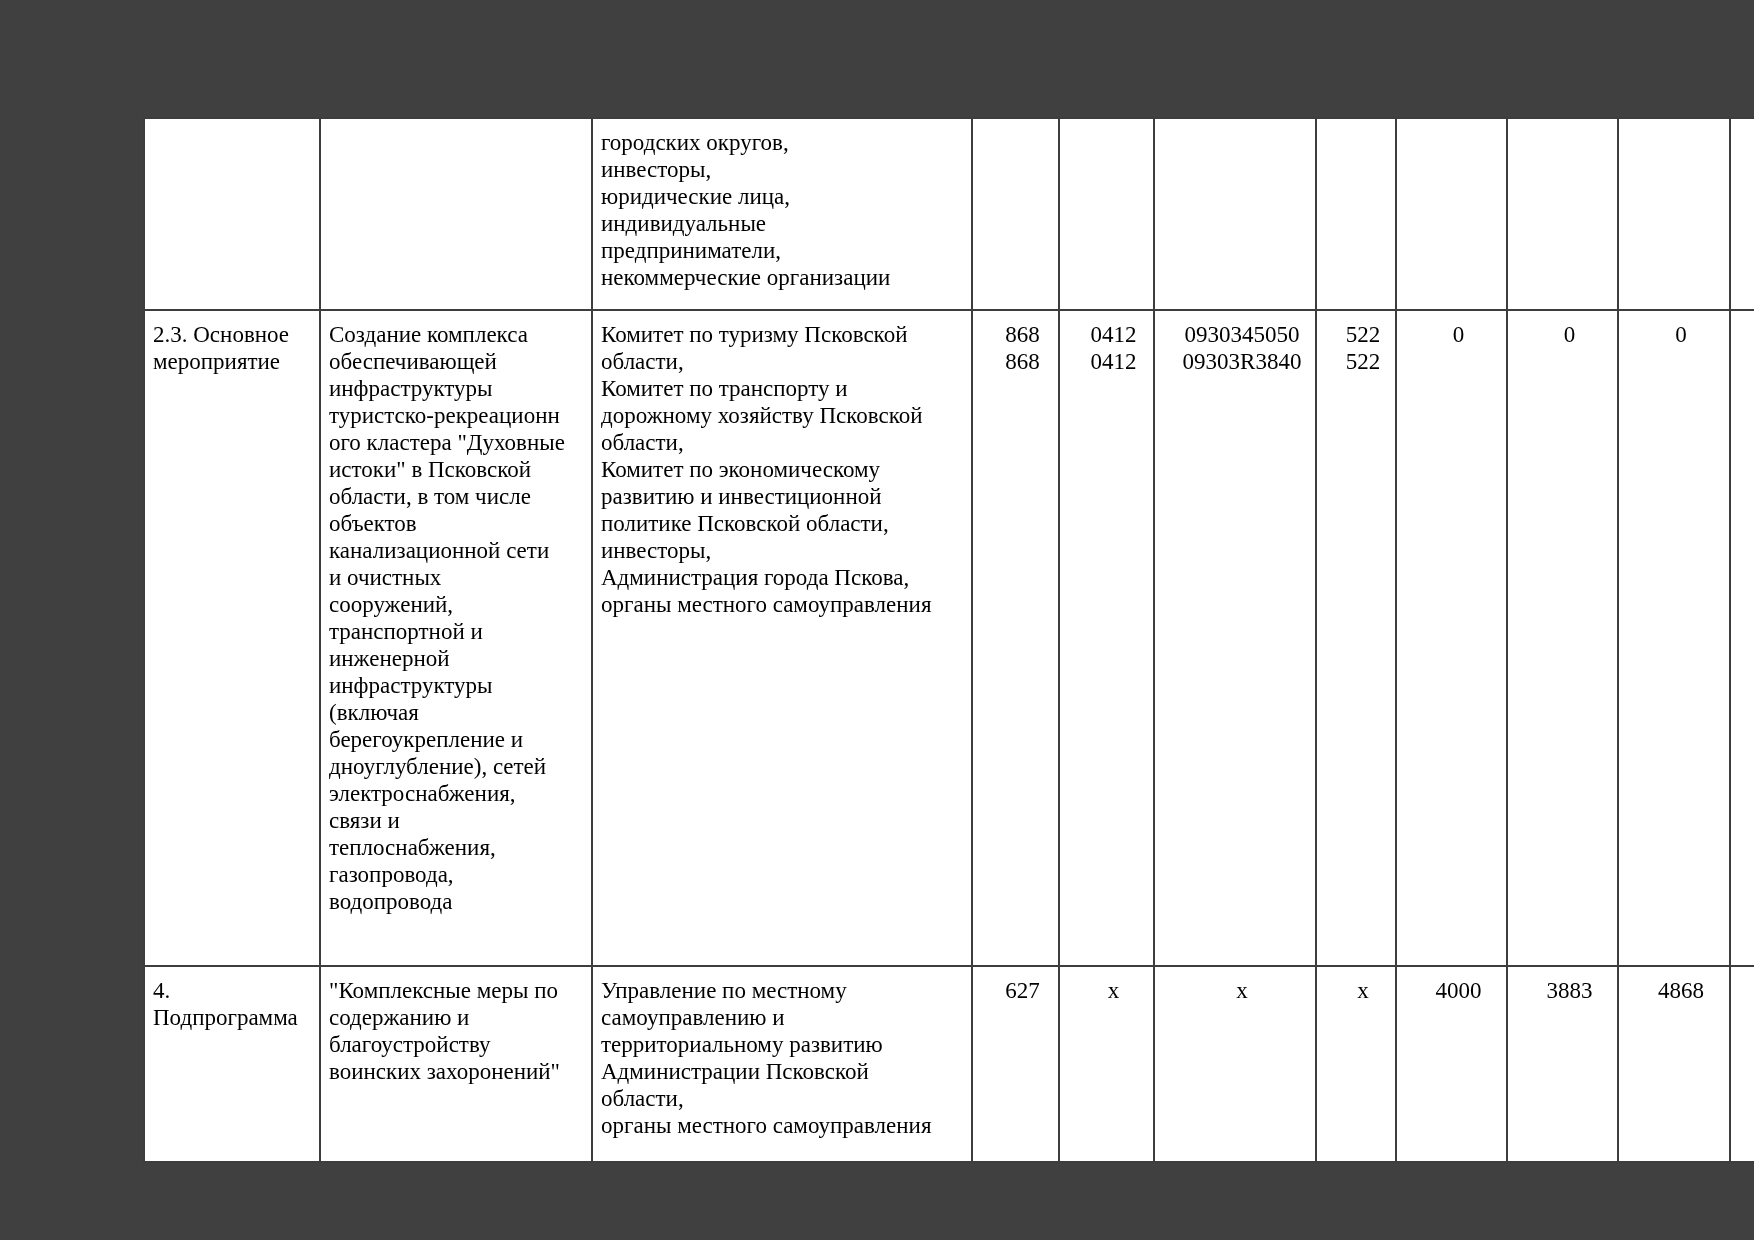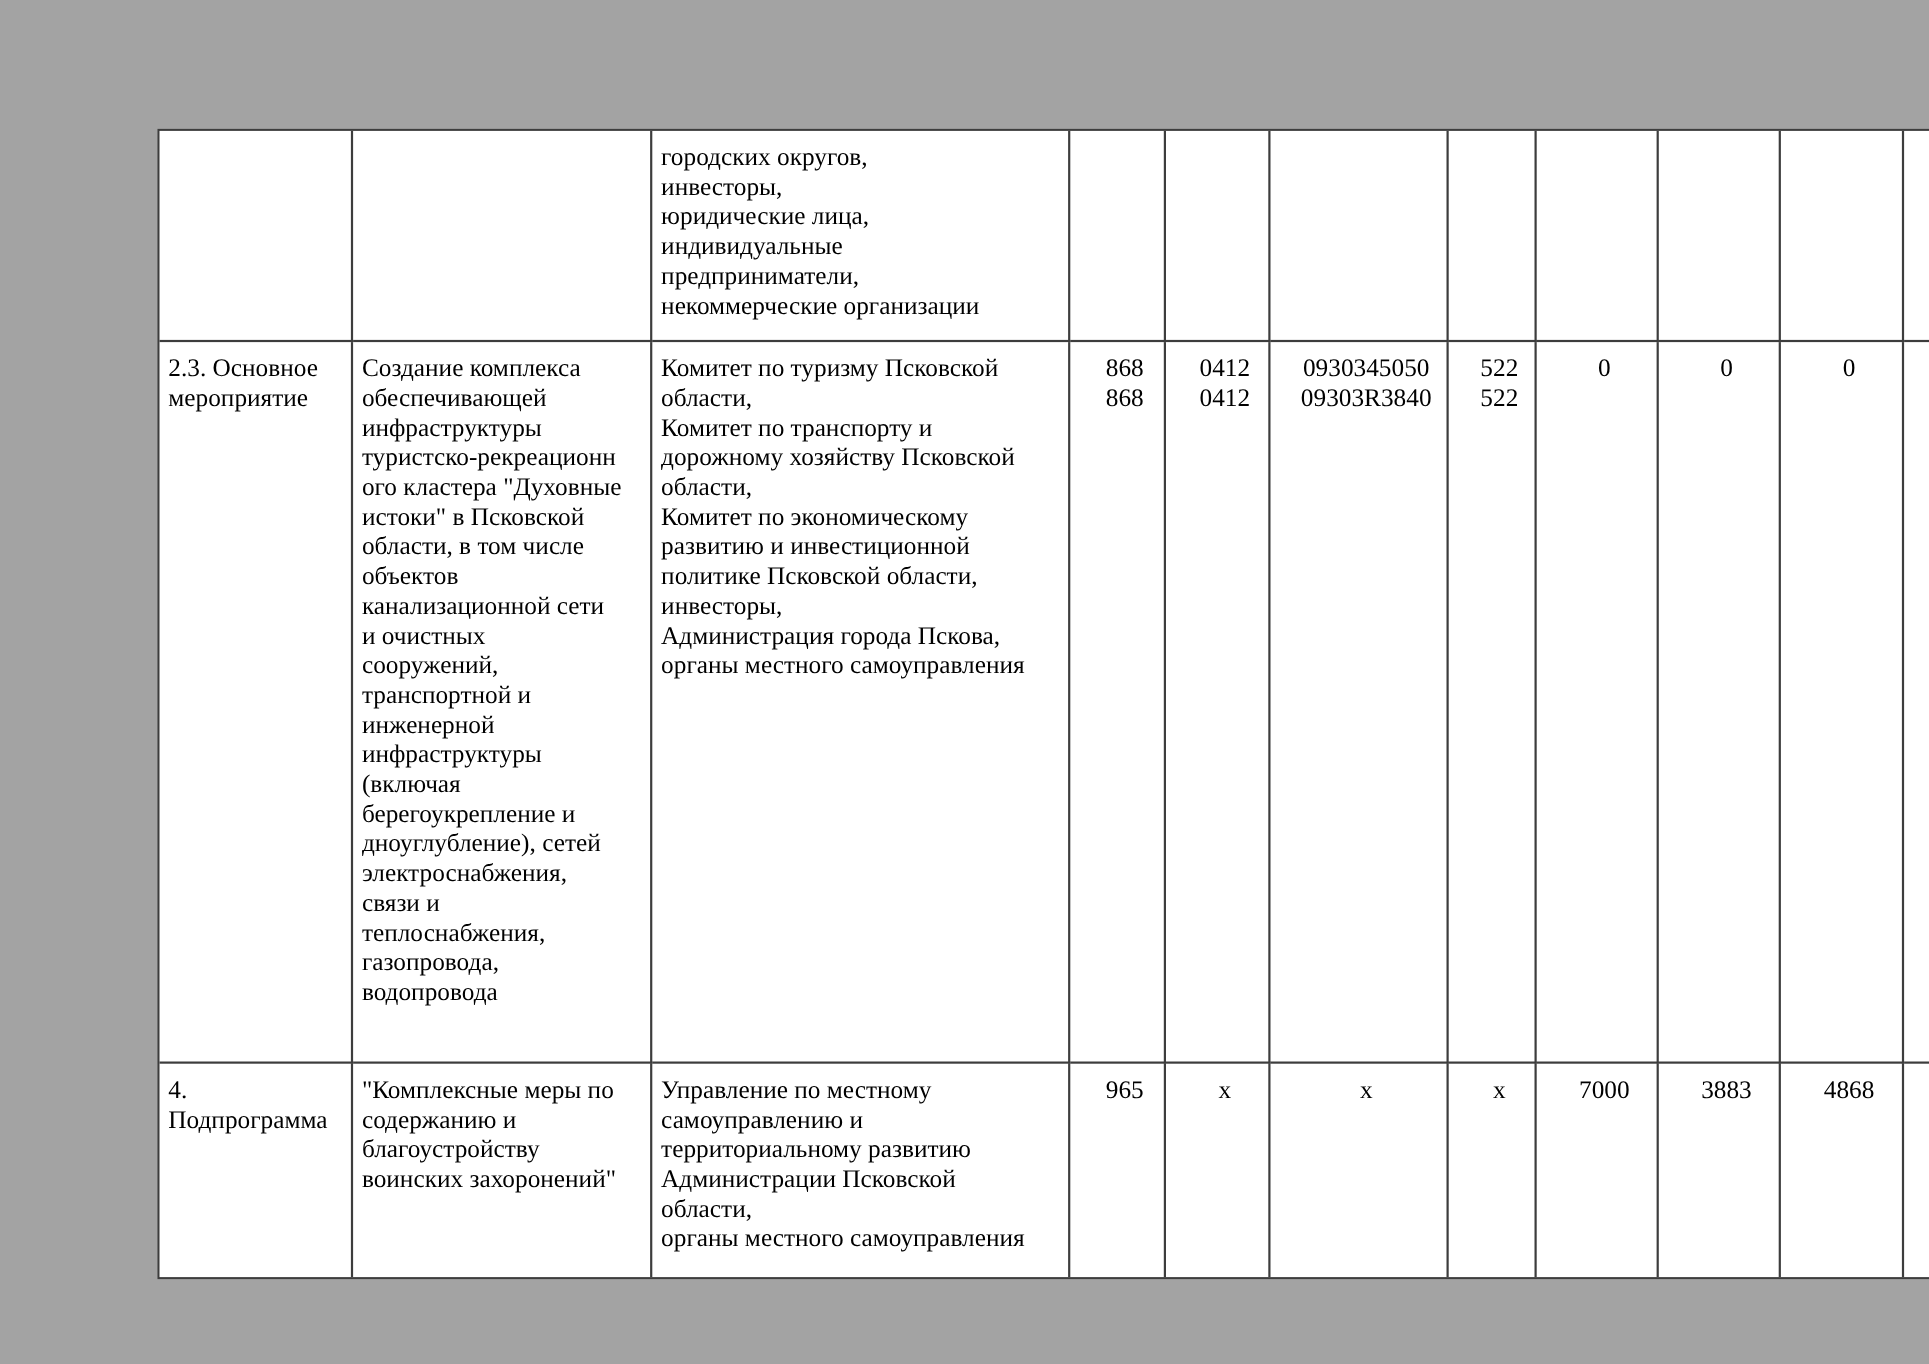--- a/index.html
+++ b/index.html
@@ -4,21 +4,21 @@
 <style>
   html, body {
     margin: 0;
     padding: 0;
     background: #ffffff;
   }
   .page {
     position: relative;
     width: 1754px;
     height: 1240px;
-    background: #a3a3a3;
+    background: #404040;
     overflow: hidden;
     font-family: "Liberation Serif", "DejaVu Serif", serif;
     color: #000000;
   }
   .doc-table {
     position: absolute;
     left: 143px;
     top: 117px;
     display: grid;
     grid-template-columns: 176px 272px 380px 87px 95px 162px 80px 111px 111px 112px 80px;
@@ -127,24 +127,24 @@
       <div class="cell t">"Комплексные меры по
 содержанию и
 благоустройству
 воинских захоронений"</div>
       <div class="cell t">Управление по местному
 самоуправлению и
 территориальному развитию
 Администрации Псковской
 области,
 органы местного самоуправления</div>
-      <div class="cell n">965</div>
+      <div class="cell n">627</div>
       <div class="cell n">x</div>
       <div class="cell n">x</div>
       <div class="cell n">x</div>
-      <div class="cell n">7000</div>
+      <div class="cell n">4000</div>
       <div class="cell n">3883</div>
       <div class="cell n">4868</div>
       <div class="cell n"></div>
     </div>
 
   </div>
 </div>
 
 </body></html>

